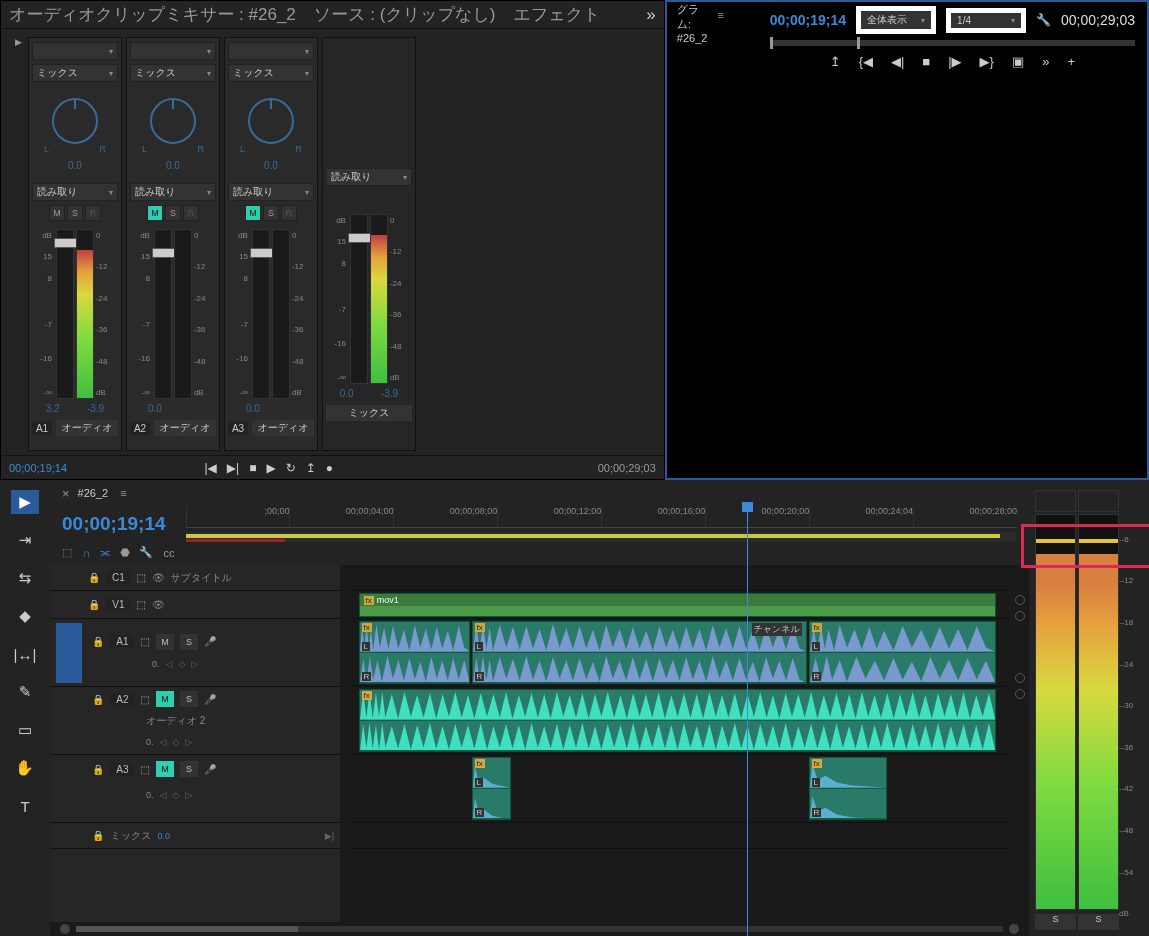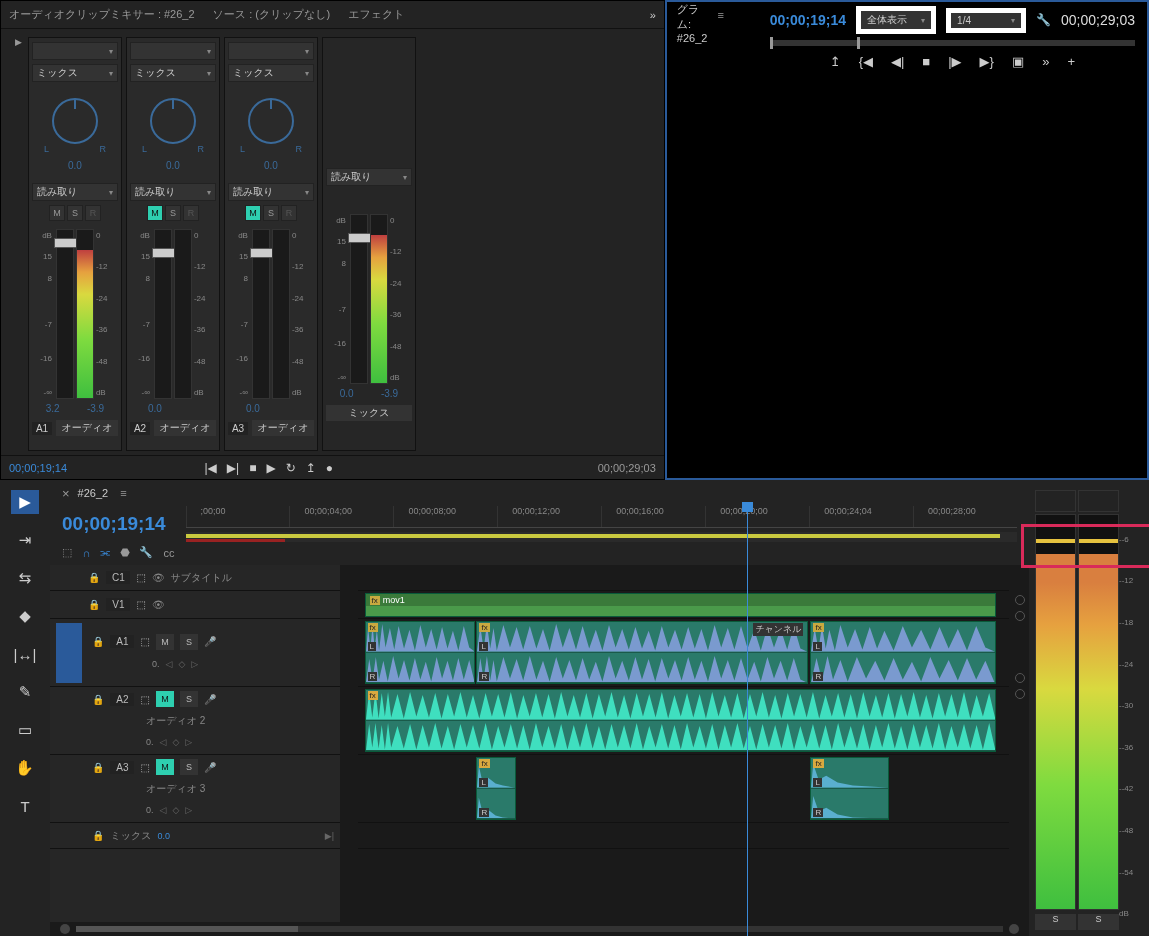--- a/index.html
+++ b/index.html
@@ -1,21 +1,21 @@
 <!DOCTYPE html>
 <html><head>
 <meta charset="utf-8">
 <style>
 * { margin:0; padding:0; box-sizing:border-box; font-family:"Hiragino Kaku Gothic Pro","Meiryo",sans-serif; }
 body { background:#1a1a1a; color:#ccc; font-size:11px; width:1149px; height:936px; overflow:hidden; position:relative; }
 .shell { display:flex; flex-direction:column; height:100%; }
 .top-row { display:flex; height:480px; }
 .mixer-panel { width:720px; background:#232323; border:1px solid #000; display:flex; flex-direction:column; }
 .program-panel { flex:1; background:#000000; border:2px solid #2a5a9a; display:flex; flex-direction:row; }
-.tabs { display:flex; align-items:center; height:28px; padding:0 8px; border-bottom:1px solid #111; gap:18px; font-size:11px; }
+.tabs { display:flex; align-items:center; height:28px; padding:0 8px; border-bottom:1px solid #111; gap:18px; font-size:17px; }
 .tab { color:#999; padding:4px 0; cursor:pointer; white-space:nowrap; }
 .tab.active { color:#eee; border-bottom:2px solid #eee; }
 .menu-icon { color:#999; margin-left:4px; }
 .chev { margin-left:auto; color:#ccc; }
 .mixer-body { flex:1; display:flex; padding:8px 6px 4px 14px; gap:4px; }
 .expand-caret { color:#999; font-size:9px; cursor:pointer; align-self:flex-start; margin-right:2px; }
 .channel { width:94px; background:#2a2a2a; border:1px solid #111; display:flex; flex-direction:column; align-items:center; padding:4px 3px; gap:4px; }
 .select { width:100%; background:#333; border:1px solid #222; color:#ccc; font-size:10px; padding:2px 4px; display:flex; justify-content:space-between; align-items:center; cursor:pointer; height:18px; }
 .select.dim { color:#666; }
 .caret { font-size:8px; color:#888; }
@@ -63,21 +63,21 @@
 .tool-col { width:50px; background:#232323; display:flex; flex-direction:column; align-items:center; gap:14px; padding-top:10px; }
 .tool { width:28px; height:24px; color:#ccc; display:flex; align-items:center; justify-content:center; cursor:pointer; font-size:15px;}
 .tool.active { background:#2a5a9a; color:#fff; }
 .timeline-panel { flex:1; display:flex; flex-direction:column; background:#232323; }
 .tl-header { display:flex; align-items:center; height:26px; padding:0 12px; gap:8px; font-size:11px; color:#ccc;}
 .tl-close{font-size:13px;color:#999;cursor:pointer;}
 .tl-tc-row { display:flex; align-items:center; padding:0 12px 4px;}
 .tl-tc { color:#3a8ad9; font-size:19px; font-weight:bold; margin-right:20px;}
 .tl-ruler-wrap { flex:1; position:relative; height:36px;}
 .tl-ruler { position:absolute; top:0; left:0; right:0; height:22px; border-bottom:1px solid #444; display:flex; font-size:9px; color:#888;}
-.tl-ruler span{flex:1; border-left:1px solid #333; padding-left:14px;}
+.tl-ruler span{flex:1; border-left:1px solid #333; padding-left:2px;text-align:right;}
 .tl-zoom-bar { position:absolute; bottom:0; left:0; right:0; height:10px; background:#2a2a2a;}
 .tl-zoom-yellow{position:absolute;left:0;right:2%;top:2px;height:4px;background:#c9c93f;}
 .tl-zoom-red{position:absolute;left:0;width:12%;top:7px;height:3px;background:#992222;}
 .playhead { position:absolute; top:0; bottom:-400px; width:1px; background:#3a8ad9; left:67.5%; z-index:10;}
 .playhead::before{content:"";position:absolute;top:-4px;left:-5px;width:11px;height:10px;background:#3a8ad9;}
 .tl-toolbar { display:flex; gap:10px; padding:0 12px 6px; color:#999; align-items:center;}
 .tl-toolbar span{cursor:pointer;}
 .snap{color:#3a8ad9;}
 .tracks { flex:1; display:flex; position:relative; overflow:hidden;}
 .track-headers { width:290px; background:#262626; display:flex; flex-direction:column;}
@@ -91,21 +91,21 @@
 .patch{width:24px;text-align:center;background:#222;padding:1px 0;}
 .lock{color:#888;cursor:pointer;}
 .eye{color:#888;cursor:pointer;}
 .track-btn { width:18px;height:16px;background:#333;display:flex;align-items:center;justify-content:center;font-size:9px;cursor:pointer;}
 .track-btn.on{background:#2ecfb0;color:#111;}
 .sub-label{color:#888;}
 .mic{color:#666;}
 .zero{color:#888;font-size:9px;}
 .kf{color:#666;font-size:9px;}
 .track-content { flex:1; position:relative; background:#1a1a1a;}
-.track-lane { position:absolute; left:18px; right:20px; border-bottom:1px solid #111;}
+.track-lane { position:absolute; left:12px; right:20px; border-bottom:1px solid #111;}
 .lane-sub{top:0;height:26px;}
 .lane-v1{top:26px;height:28px;}
 .lane-a1{top:54px;height:68px;}
 .lane-a2{top:122px;height:68px;}
 .lane-a3{top:190px;height:68px;}
 .lane-mix{top:258px;height:26px;}
 .clip{position:absolute;top:2px;bottom:2px;border:1px solid #0a5a3a;overflow:hidden;}
 .clip-v{background:#4a9a4a;top:2px;height:24px;}
 .clip-v .clip-label{background:#3a7a3a;font-size:9px;padding:1px 4px;color:#fff;display:flex;align-items:center;gap:3px;}
 .fx-badge{background:#c9a93f;color:#222;font-size:8px;padding:0 2px;}
@@ -565,24 +565,20 @@
 
      <div class="track-head th-a">
       <div class="th-a-row">
                 <span style="width:30px"></span>
                 <span class="lock">🔒</span>
                 <span class="patch">A3</span>
                 <span>⬚</span>
                 <span class="track-btn on">M</span>
                 <span class="track-btn">S</span>
                 <span class="mic">🎤</span>
-              </div>
-      <div class="th-a-row">
-                <span style="width:84px"></span>
-                <span class="sub-label">オーディオ 3</span>
               </div>
       <div class="th-a-row">
                 <span style="width:84px"></span>
                 <span class="zero">0.</span>
                 <span class="kf">◁</span>
                 <span class="kf">◇</span>
                 <span class="kf">▷</span>
               </div>
      </div>
      <div class="track-head th-mix">

